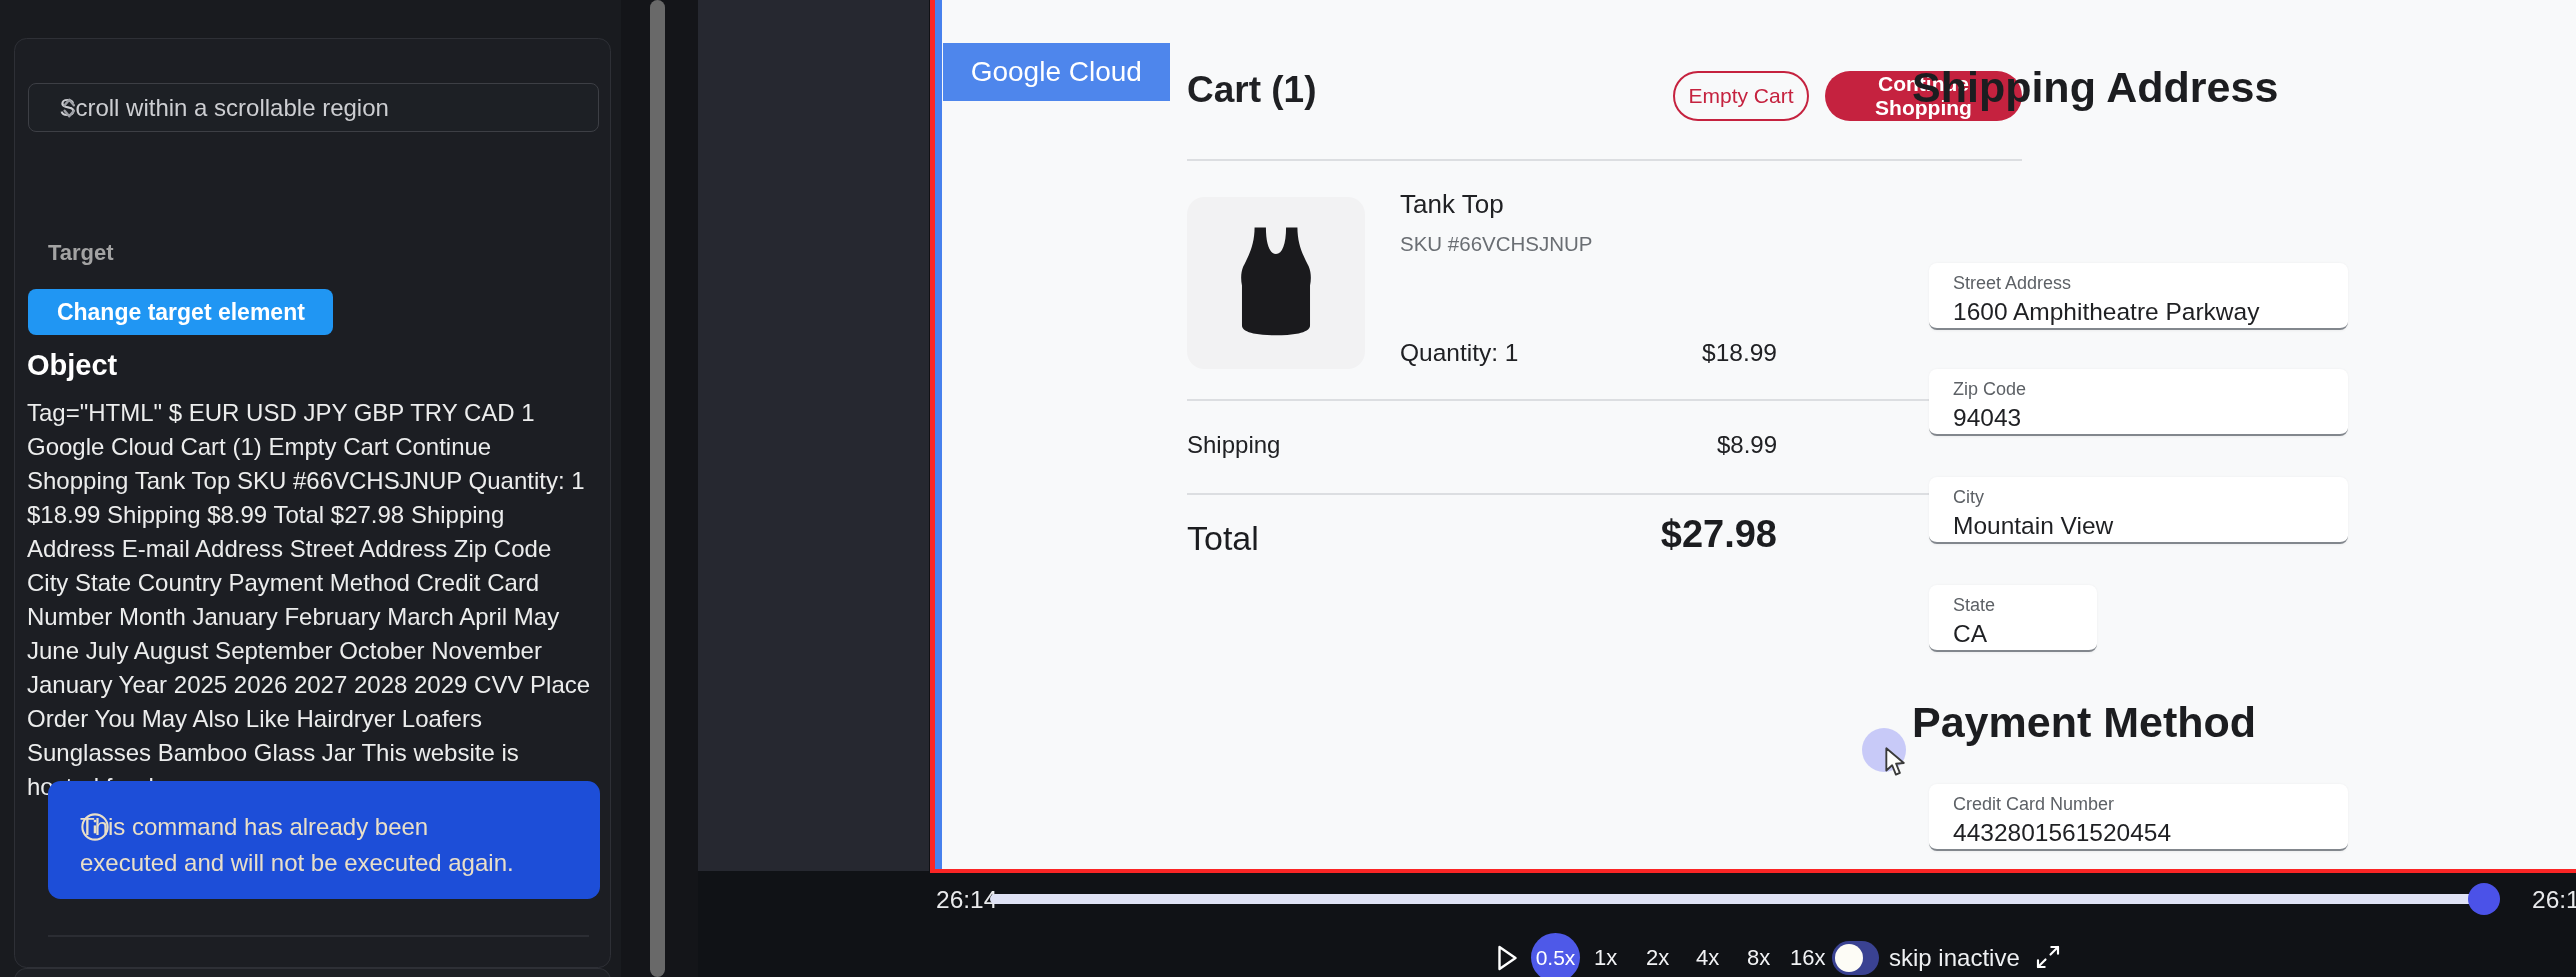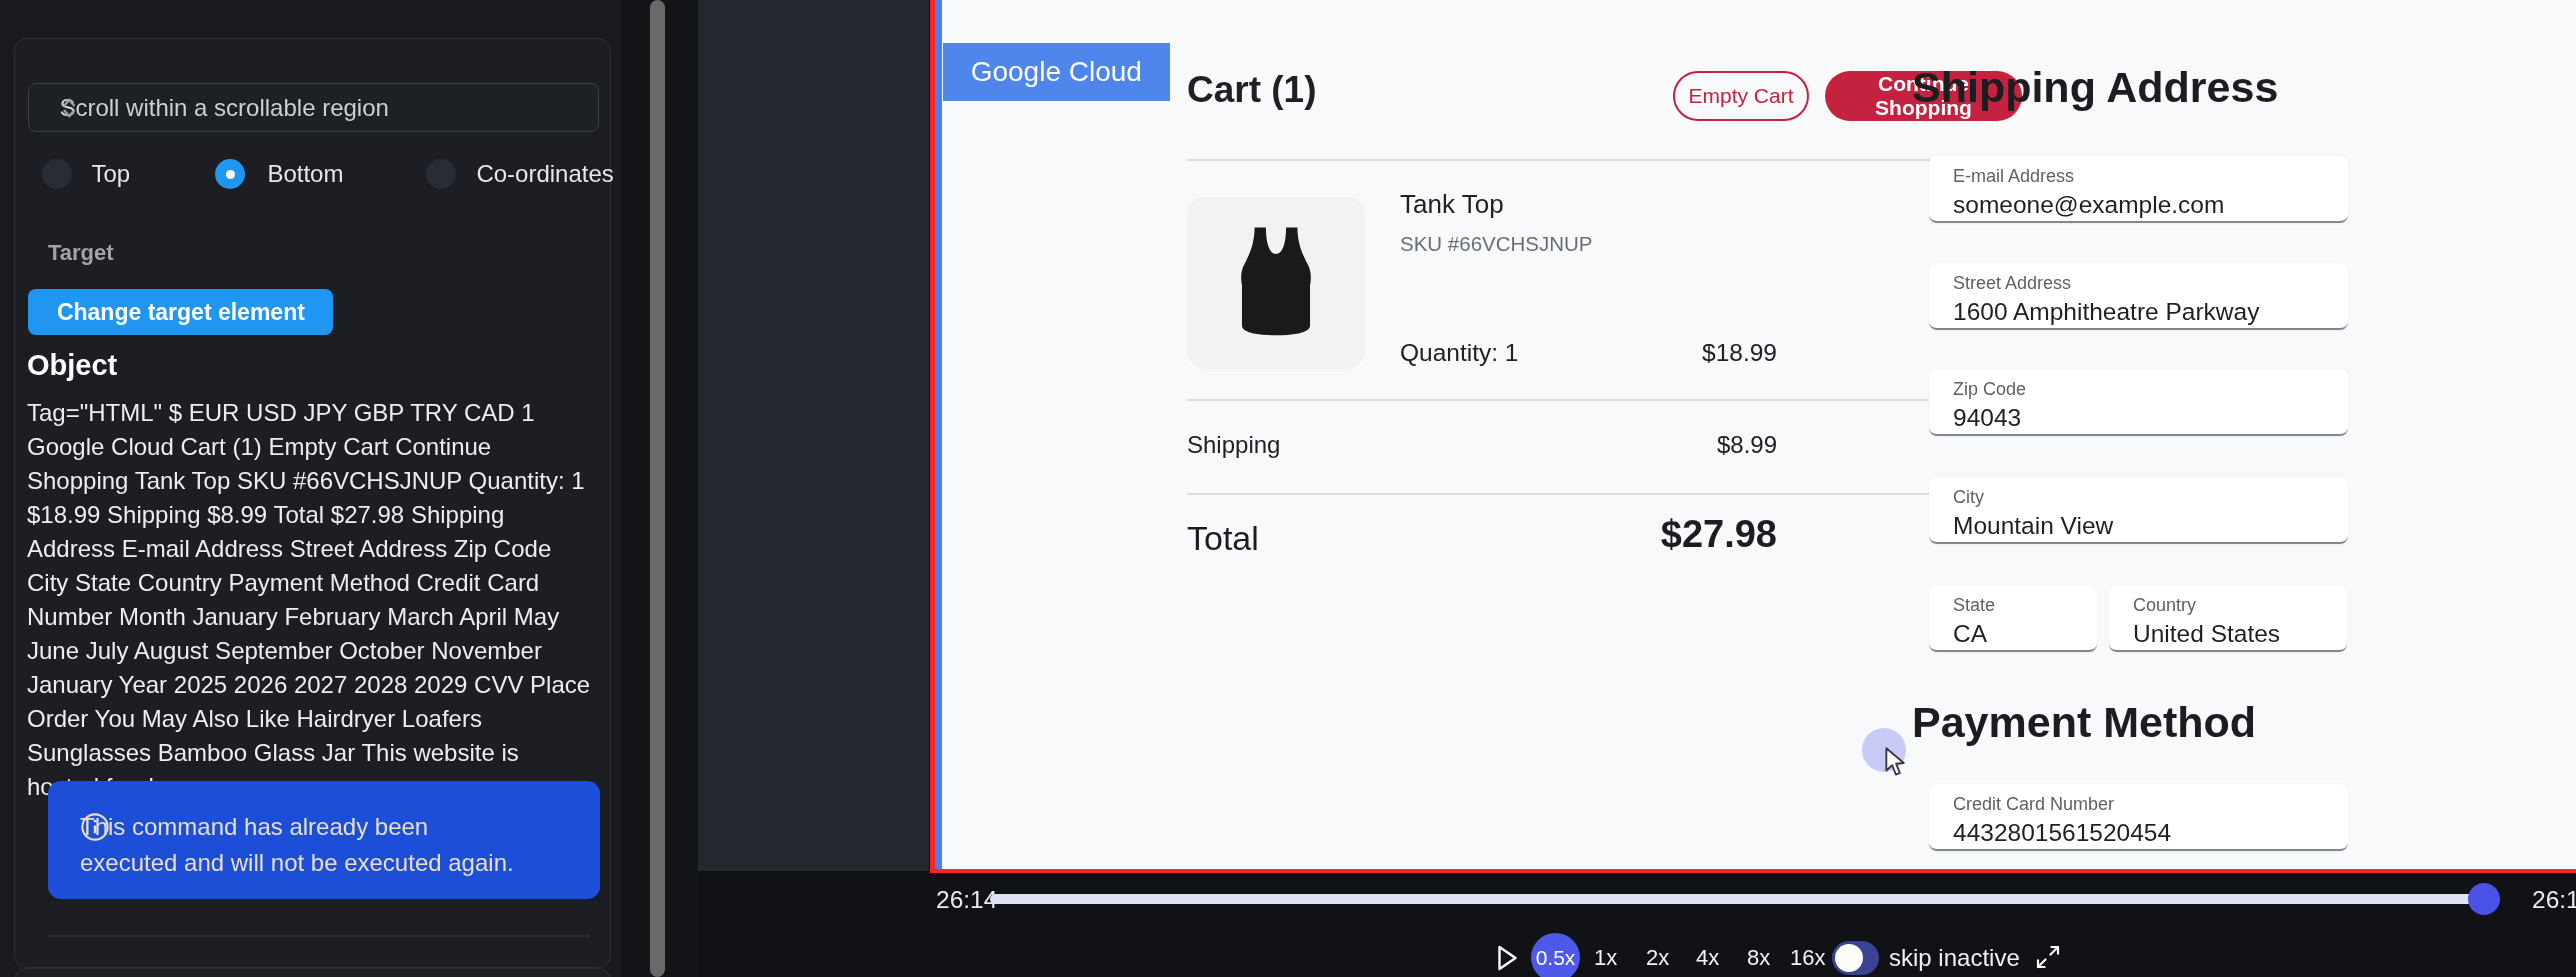--- a/index.html
+++ b/index.html
@@ -112,28 +112,20 @@
     <div class="side-card">
 
       <div class="cmd-select">
         <span>Scroll within a scrollable region</span>
         <svg width="20.5" height="24" viewBox="0 0 22 26" fill="none" stroke="#9ea0a6" stroke-width="2.6" stroke-linecap="round" stroke-linejoin="round">
           <polyline points="6,10 11,4 16,10"></polyline>
             <polyline points="6,16 11,22 16,16"></polyline>
         </svg>
       </div>
 
-      <div class="radio-row">
-        <span class="radio" style="left:14px"></span>
-        <span class="radio-label" style="left:63px">Top</span>
-        <span class="radio on" style="left:187px"></span>
-        <span class="radio-label" style="left:239px">Bottom</span>
-        <span class="radio" style="left:398px"></span>
-        <span class="radio-label" style="left:448px">Co-ordinates</span>
-      </div>
 
       <div class="target-sep">
         <span class="line"></span>
         <span class="cap">Target</span>
         <span class="line"></span>
       </div>
 
       <button class="change-btn">Change target element</button>
 
       <div class="obj-head">Object</div>
@@ -181,43 +173,35 @@
       <div class="ship-label">Shipping</div>
       <div class="ship-value">$8.99</div>
       <div class="div3"></div>
 
       <div class="total-label">Total</div>
       <div class="total-value">$27.98</div>
     </div>
 
     <div class="addr-head">Shipping Address</div>
 
-    <div class="field f-email">
-      <div class="field-label">E-mail Address</div>
-      <div class="field-value">someone@example.com</div>
-    </div>
     <div class="field f-street">
       <div class="field-label">Street Address</div>
       <div class="field-value">1600 Amphitheatre Parkway</div>
     </div>
     <div class="field f-zip">
       <div class="field-label">Zip Code</div>
       <div class="field-value">94043</div>
     </div>
     <div class="field f-state">
       <div class="field-label">State</div>
       <div class="field-value">CA</div>
     </div>
     <div class="field f-city">
       <div class="field-label">City</div>
       <div class="field-value">Mountain View</div>
-    </div>
-    <div class="field f-country">
-      <div class="field-label">Country</div>
-      <div class="field-value">United States</div>
     </div>
 
     <div class="pay-head">Payment Method</div>
     <div class="field f-card">
       <div class="field-label">Credit Card Number</div>
       <div class="field-value">4432801561520454</div>
     </div>
 
     <div class="cursor-halo"></div>
     <svg class="cursor" width="28" height="33" viewBox="0 0 24 28">

